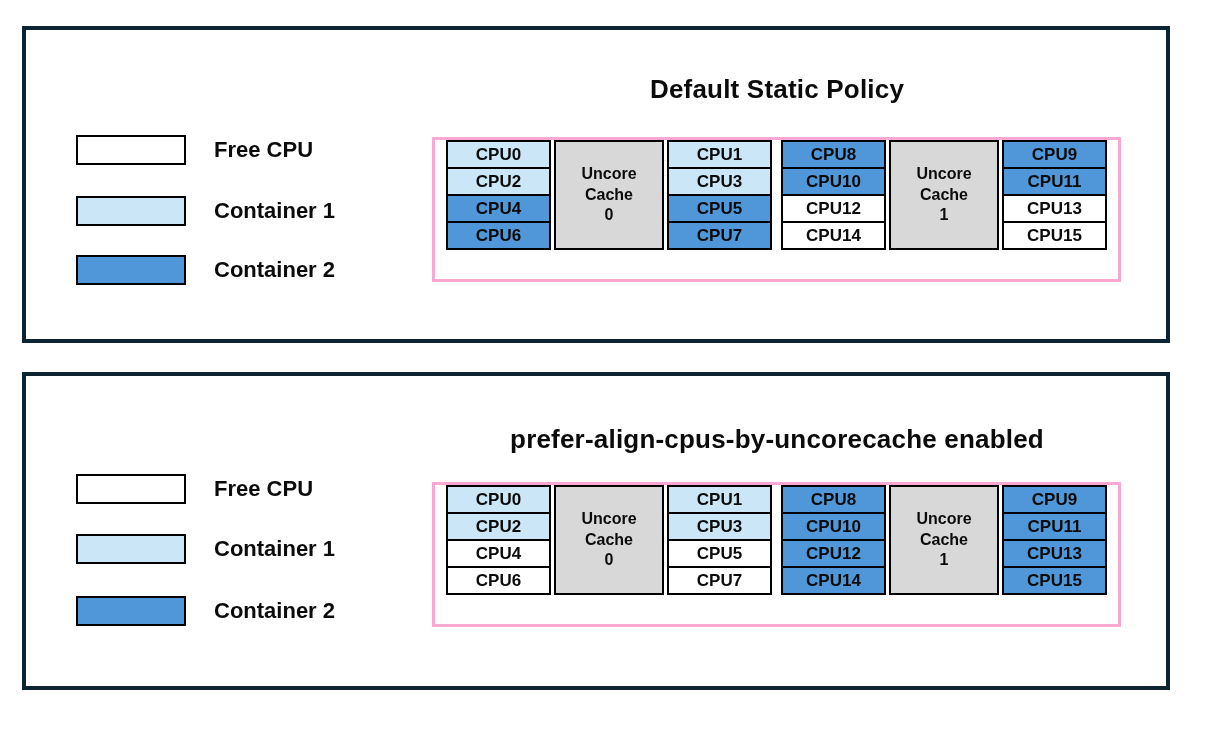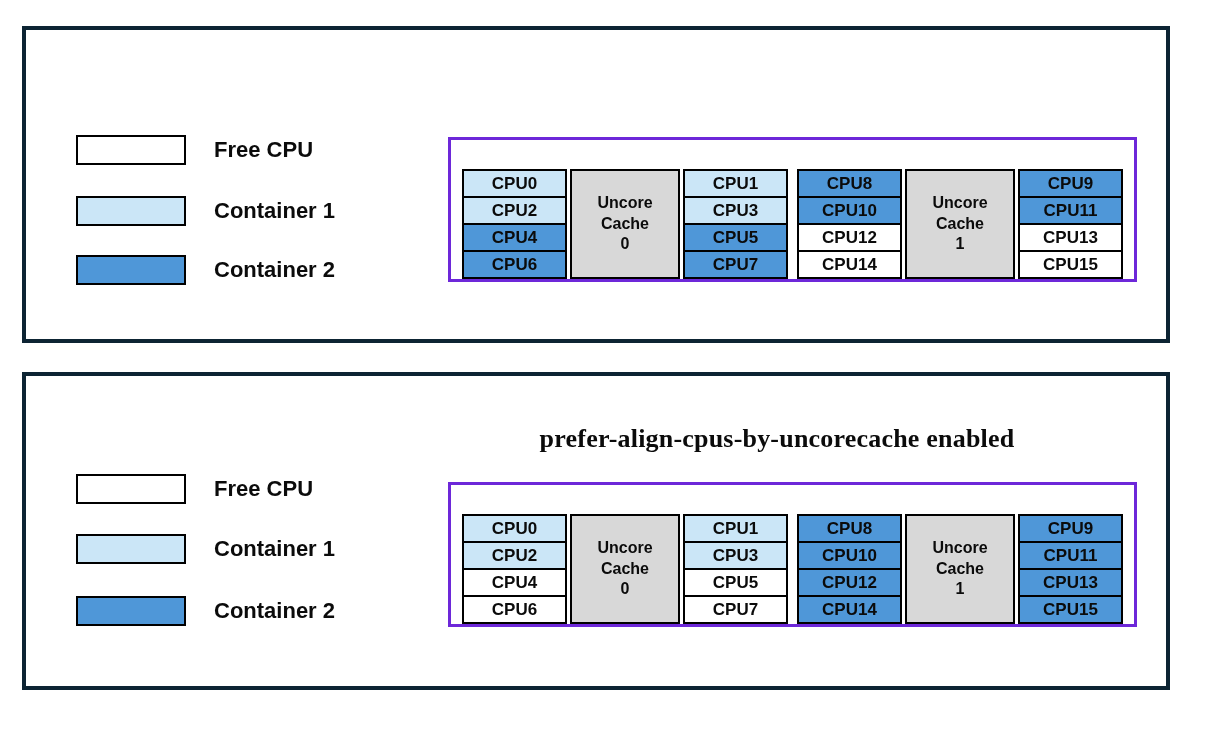--- a/index.html
+++ b/index.html
@@ -5,43 +5,44 @@
   html,body{margin:0;padding:0;background:#ffffff;}
   body{width:1205px;height:730px;position:relative;overflow:hidden;
        font-family:"Liberation Sans",sans-serif;color:#0b0b0b;}
   .panel{position:absolute;left:22px;width:1148px;box-sizing:border-box;
          border:4px solid #0d2433;background:#ffffff;}
   #panel-top{top:26px;height:317px;}
   #panel-bottom{top:372px;height:318px;}
   .panel-title{position:absolute;left:406px;width:690px;text-align:center;
                font-weight:700;font-size:26px;letter-spacing:.2px;color:#0b0b0b;}
   #panel-top .panel-title{top:44px;}
-  #panel-bottom .panel-title{top:48px;font-family:Liberation Serif, serif;}
+  #panel-bottom .panel-title{top:48px;}
   .legend-item{position:absolute;left:50px;display:flex;align-items:center;}
   .legend-swatch{width:110px;height:30px;box-sizing:border-box;border:2px solid #000;}
   .legend-label{margin-left:28px;font-weight:700;font-size:22px;white-space:nowrap;}
   .diagram{position:absolute;left:406px;width:689px;height:145px;box-sizing:border-box;
-           border:3px solid #6d28d9;background:#fff;display:flex;align-items:flex-end;
-           padding:0 11px;gap:9px;margin-left:16px;}
+           border:3px solid #f9a8d4;background:#fff;display:flex;align-items:flex-start;
+           padding:0 11px;gap:9px;}
   #panel-top .diagram{top:107px;}
   #panel-bottom .diagram{top:106px;}
   .cache-group{flex:1;display:flex;align-items:stretch;}
   .cpu-col{flex:1;display:flex;flex-direction:column;}
   .cpu-cell{height:29px;box-sizing:border-box;border:2px solid #000;margin-bottom:-2px;
             display:flex;align-items:center;justify-content:center;
             font-weight:700;font-size:17px;background:#fff;}
   .cpu-cell:last-child{margin-bottom:0;}
   .cache-block{width:110px;box-sizing:border-box;margin:0 3px;border:2px solid #000;
                display:flex;align-items:center;justify-content:center;text-align:center;
                font-weight:700;font-size:16px;line-height:1.3;white-space:pre-line;}
 </style>
 </head>
 <body>
 
 <div class="panel" id="panel-top">
+  <div class="panel-title">Default Static Policy</div>
 
   <div class="legend-item" style="top:105px">
     <div class="legend-swatch" style="background-color: rgb(255, 255, 255);"></div>
     <div class="legend-label">Free CPU</div>
   </div>
   <div class="legend-item" style="top:166px">
     <div class="legend-swatch" style="background-color: rgb(203, 230, 247);"></div>
     <div class="legend-label">Container 1</div>
   </div>
   <div class="legend-item" style="top:225px">

